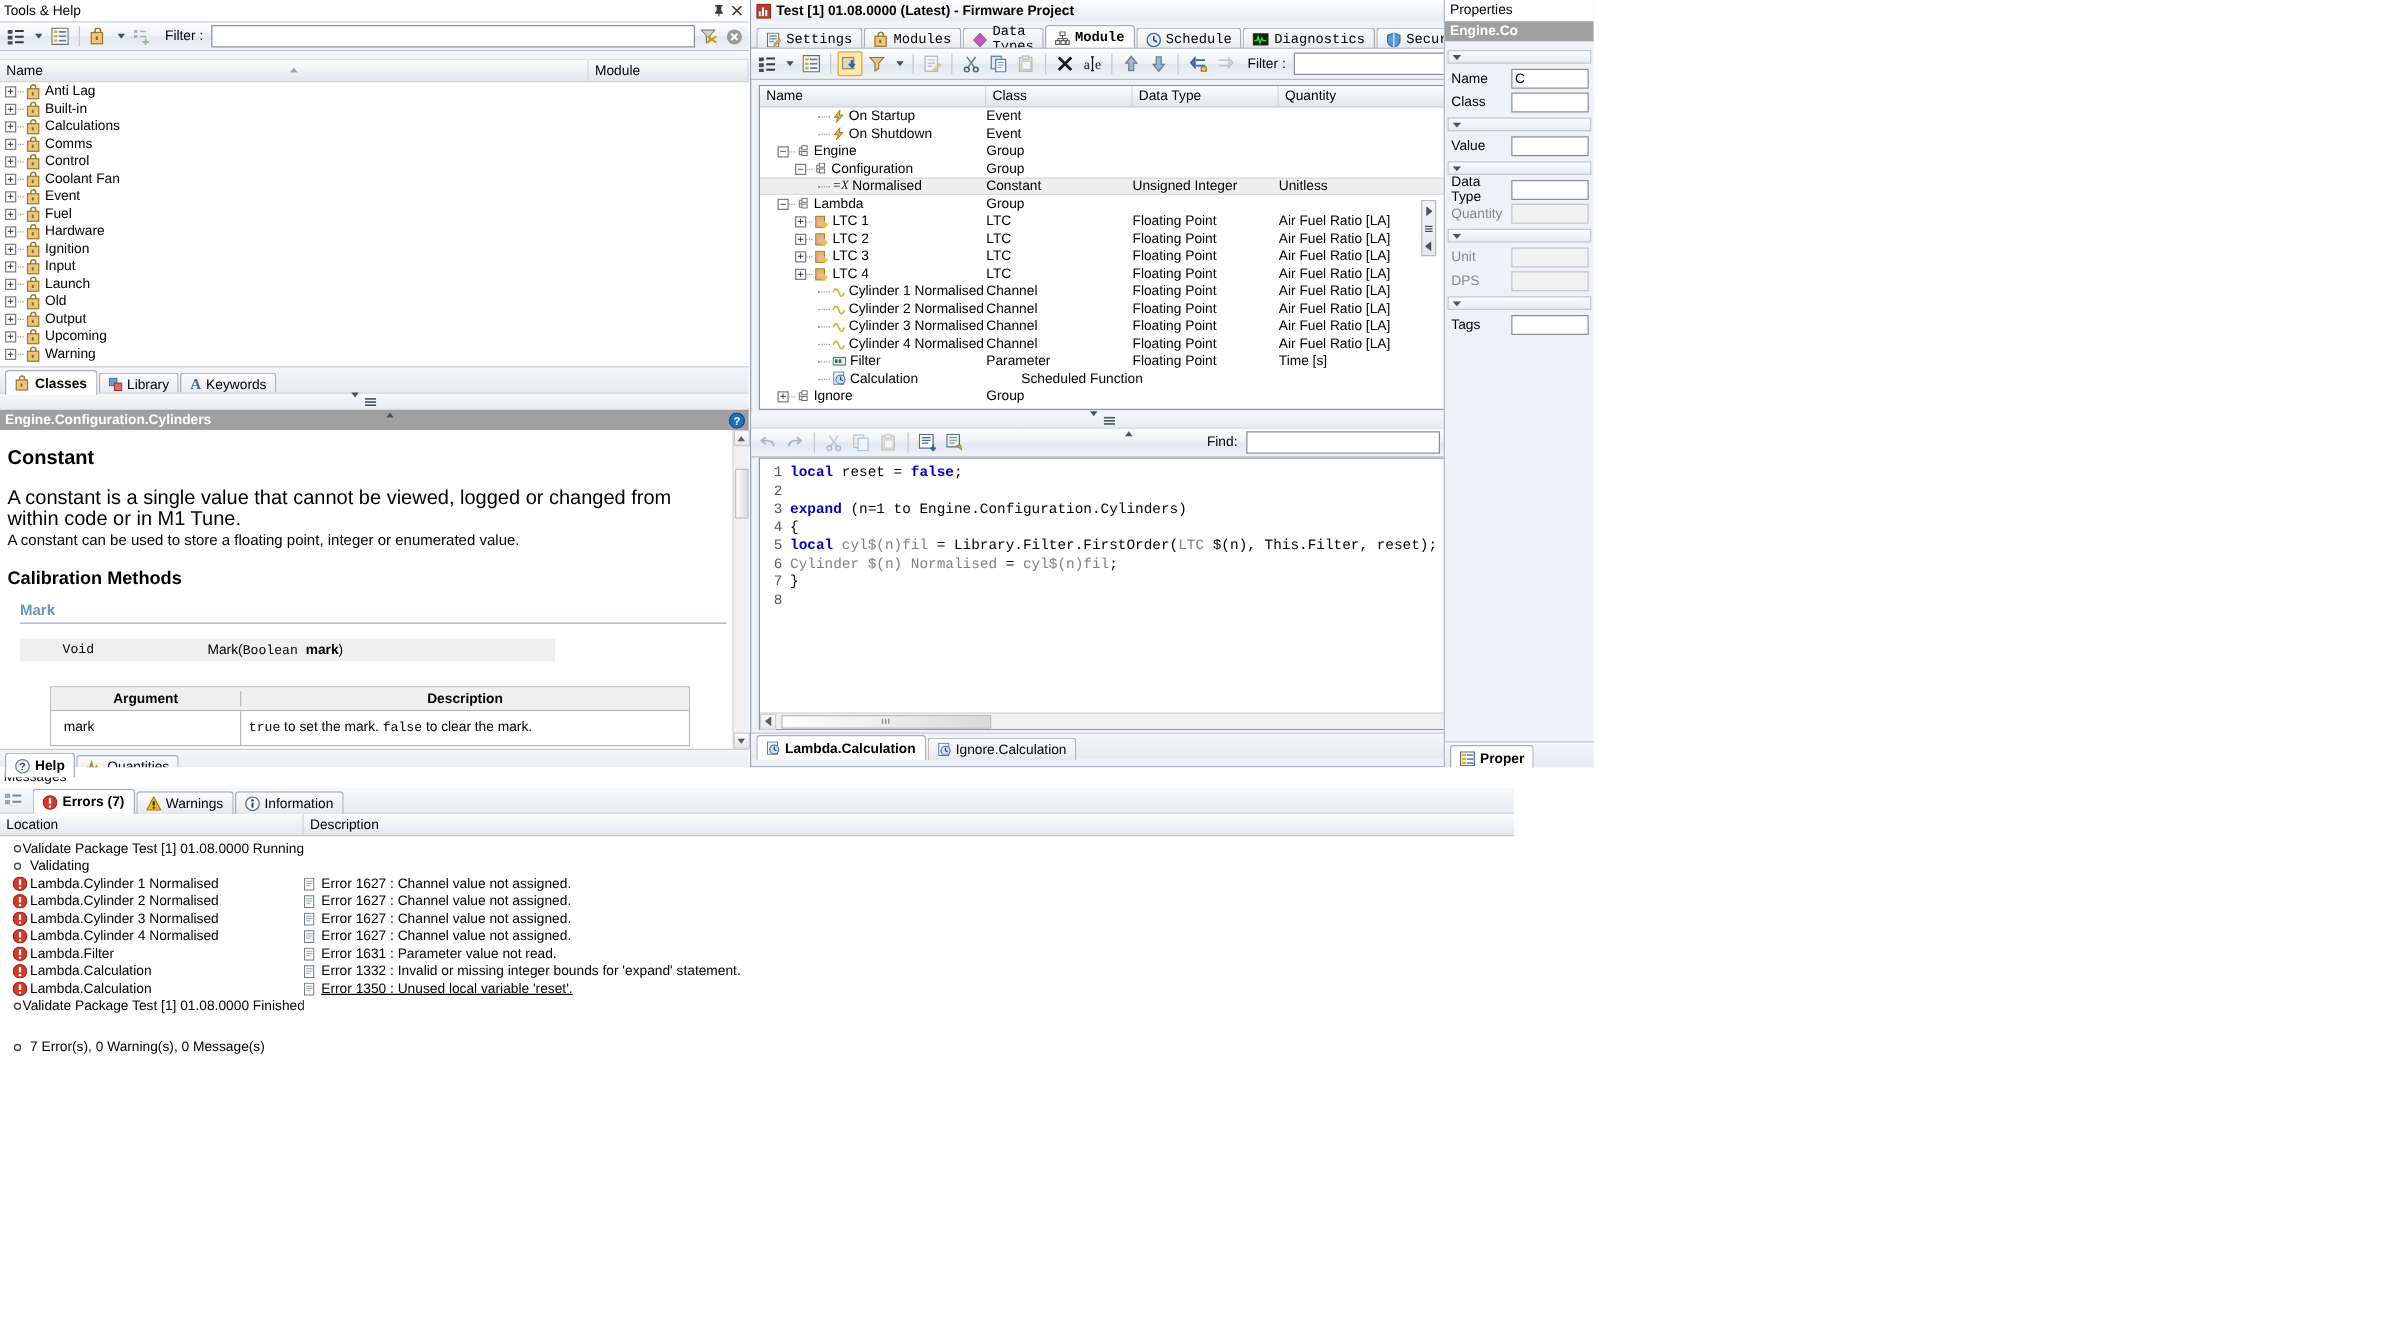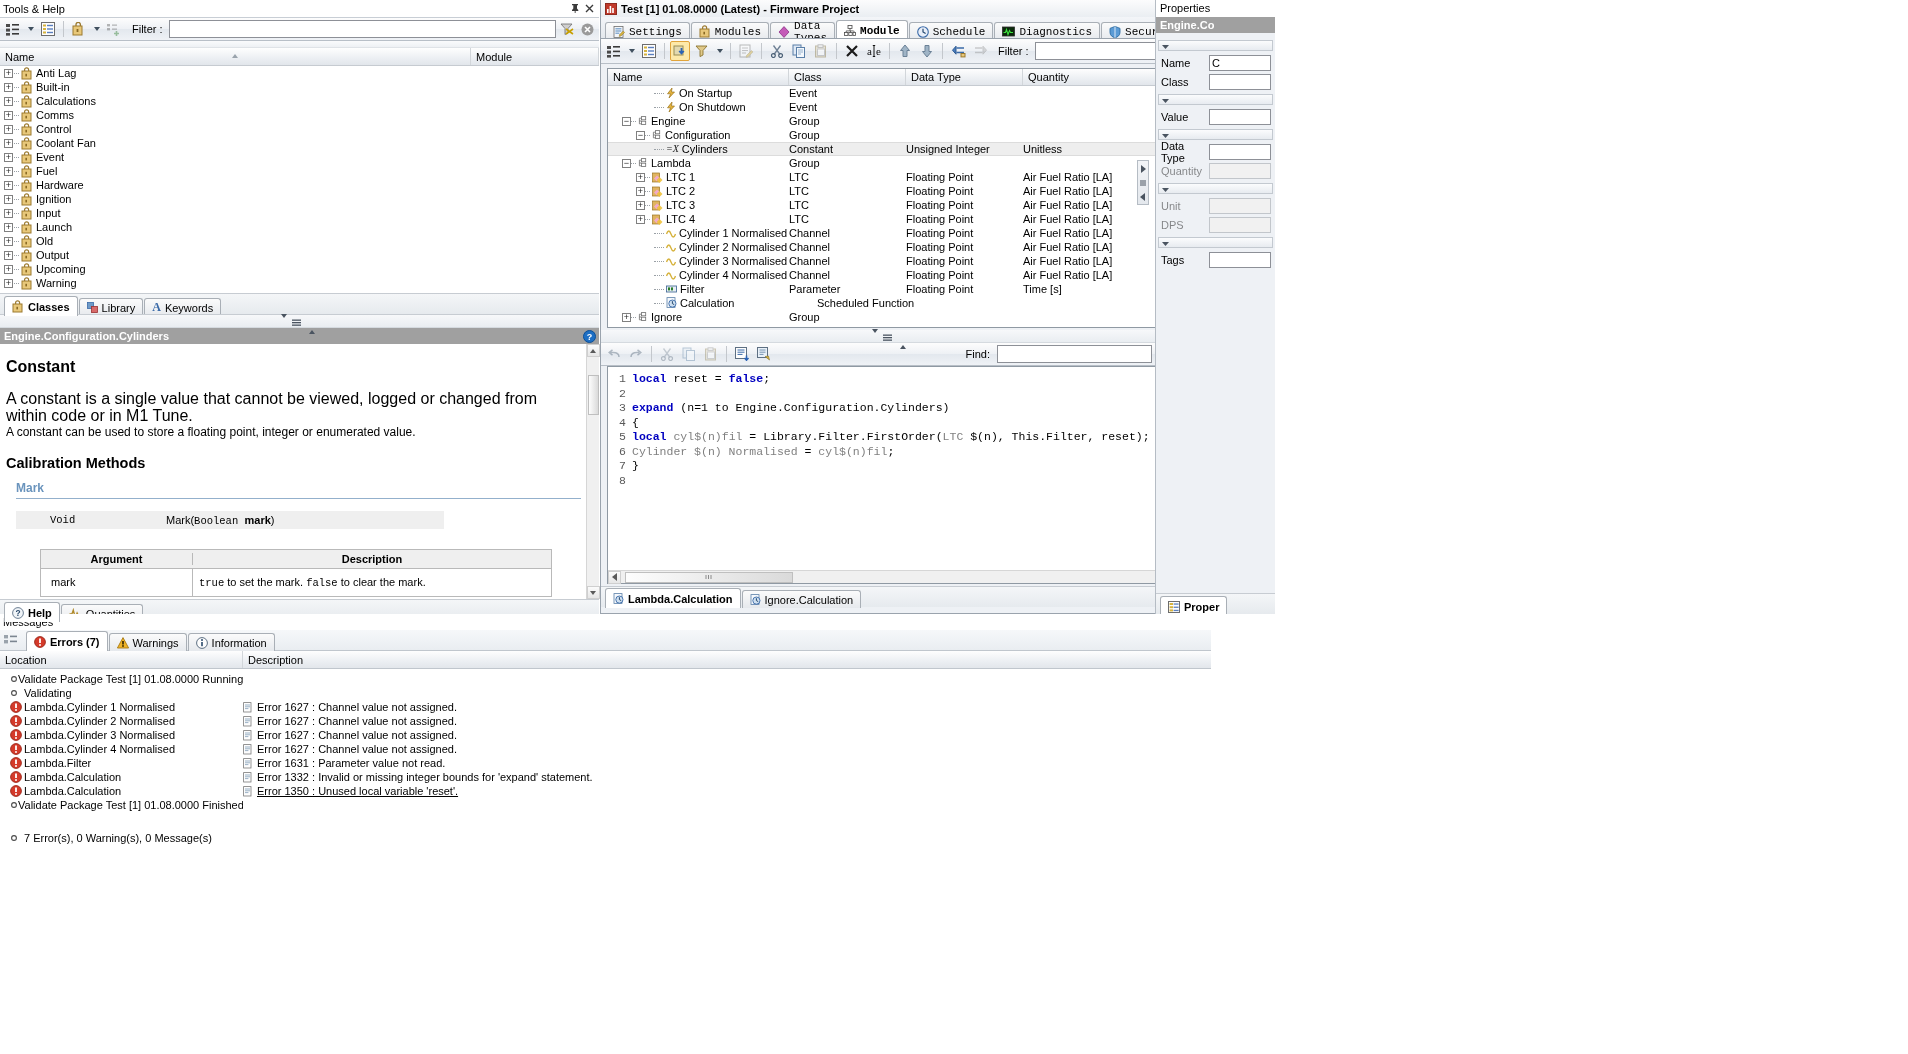--- a/index.html
+++ b/index.html
@@ -784,21 +784,21 @@
               <div style="width:117px;overflow:hidden;" class="dt"></div>
               <div style="flex:1;overflow:hidden;" class="qt"></div>
             </div>
             <div class="row sel" style="height: 14px; align-items: center;">
               <div style="width:181px;overflow:hidden;white-space:nowrap;display:flex;align-items:center;">
                 <span style="display:inline-block;width:42px;"></span>
                 <span style="display:inline-block;width:10px;border-top:1px dotted #9aa0a6;margin-left:4px;"></span>
                 <span style="display:inline-flex;align-items:center;margin:0 3px 0 2px;">
                   <span style="font-family:'Liberation Serif',serif;font-size:10px;font-style:italic;color:#1a1a1a;white-space:nowrap;">=<i>X</i></span>
                 </span>
-                <span class="nm">Cylinders</span>
+                <span class="nm">Normalised</span>
               </div>
               <div style="width:117px;overflow:hidden;" class="cls">Constant</div>
               <div style="width:117px;overflow:hidden;" class="dt">Unsigned Integer</div>
               <div style="flex:1;overflow:hidden;" class="qt">Unitless</div>
             </div>
             <div class="row" style="height: 14px; align-items: center;">
               <div style="width:181px;overflow:hidden;white-space:nowrap;display:flex;align-items:center;">
                 <span style="display:inline-block;width:14px;"></span>
                 <span class="tree-toggle">−</span>
                 <span style="display:inline-block;width:5px;border-top:1px dotted #9aa0a6;"></span>

